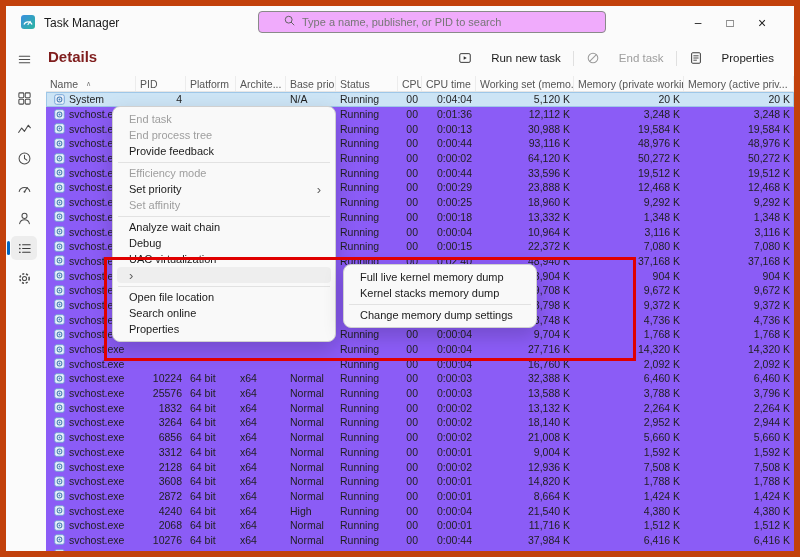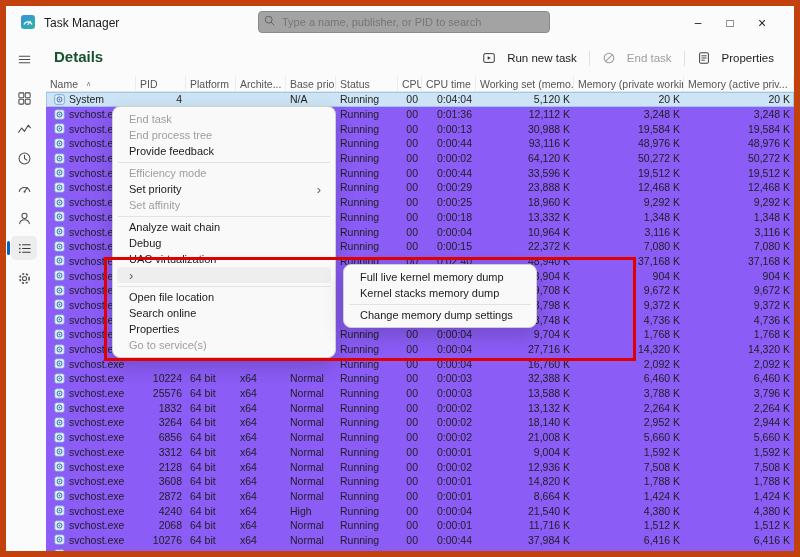--- a/index.html
+++ b/index.html
@@ -9,46 +9,46 @@
     position:relative; width:800px; height:557px;
     background:#fbfbfb; border:6px solid #c2410c;
     font-family:"Liberation Sans","DejaVu Sans",sans-serif;
     color:#1b1b1b; overflow:hidden;
   }
   
   .titlebar { position:absolute; left:0; top:0; width:100%; height:33px; background:#fbfbfb; }
   .app-icon { position:absolute; left:14px; top:8px; width:16px; height:16px; }
   .app-icon svg { width:16px; height:16px; display:block; }
   .title-text { position:absolute; left:38px; top:10px; font-size:12px; }
-  .searchbox { position:absolute; left:252px; top:5px; width:292px; height:22px;
-    border:1px solid #8a8a8a; border-radius:4px; background:#a3a3a3;
-    display:flex; align-items:center; gap:6px; padding:0 4px; }
+  .searchbox { position:absolute; left:252px; top:5px; width:348px; height:22px;
+    border:1px solid #8a8a8a; border-radius:4px; background:#f0abfc;
+    display:flex; align-items:center; gap:6px; padding:0 24px; }
   .searchbox svg { width:13px; height:13px; flex:none; }
   .search-input { flex:1; border:none; outline:none; background:transparent;
     font-size:11px; font-family:inherit; color:#1b1b1b; }
   .search-input::placeholder { color:#767676; }
   .win-controls { position:absolute; right:16px; top:0; height:33px; display:flex; }
   .win-btn { width:32px; height:33px; display:flex; align-items:center; justify-content:center;
     font-size:12px; color:#1b1b1b; }
   .win-btn.close { font-size:14px; }
   
   .sidebar { position:absolute; left:0; top:33px; width:36px; bottom:0;
     display:flex; flex-direction:column; align-items:center; }
   .side-item { width:26px; height:24px; margin:3px 0; border-radius:5px; position:relative;
     display:flex; align-items:center; justify-content:center; }
   .side-item svg { width:15px; height:15px; display:block; }
   .side-item.hamburger { margin:8px 0 12px; }
   .side-item.selected { background:#ededed; }
   .side-item.selected::before { content:''; position:absolute; left:-4px; top:5px;
     width:3px; height:14px; border-radius:2px; background:var(--accent); }
   
   .content { position:absolute; left:36px; top:33px; right:0; bottom:0; }
-  .page-title { position:absolute; left:12px; top:9px; font-size:15px; font-weight:700; color:#14532d; }
+  .page-title { position:absolute; left:6px; top:9px; font-size:15px; font-weight:700; color:#7f1d1d; }
   .toolbar { position:absolute; right:12px; top:8px; height:22px; display:flex; align-items:center; }
-  .tb-btn { display:flex; align-items:center; gap:11px; padding:3px 8px; font-size:11.5px;
+  .tb-btn { display:flex; align-items:center; gap:19px; padding:3px 8px; font-size:11.5px;
     border-radius:4px; white-space:nowrap; }
   .tb-btn svg { width:14px; height:14px; display:block; }
   .tb-btn.disabled { color:#9d9d9d; }
   .tb-sep { width:1px; height:15px; background:#e0e0e0; margin:0 4px; }
   
   .content { --cols:90px 50px 50px 50px 50px 62px 24px 54px 98px 110px 110px; }
   .thead { position:absolute; left:4px; top:37px; display:grid; grid-template-columns:var(--cols);
     height:16px; border-bottom:1px solid #e6e6e6; background:#fbfbfb; }
   .th { font-size:10.5px; color:#555; padding:0 4px; border-right:1px solid #ececec;
     white-space:nowrap; overflow:hidden; display:flex; align-items:center; gap:8px; }
@@ -1008,23 +1008,20 @@
       <div class="msep"></div>
       <div class="mi">
         <span class="lbl">Open file location</span>
       </div>
       <div class="mi">
         <span class="lbl">Search online</span>
       </div>
       <div class="mi">
         <span class="lbl">Properties</span>
       </div>
-      <div class="mi disabled">
-        <span class="lbl">Go to service(s)</span>
-      </div>
     </div>
   <div class="sub" id="submenu">
       <div class="mi">
         <span class="lbl">Full live kernel memory dump</span>
       </div>
       <div class="mi">
         <span class="lbl">Kernel stacks memory dump</span>
       </div>
       <div class="msep"></div>
       <div class="mi">

